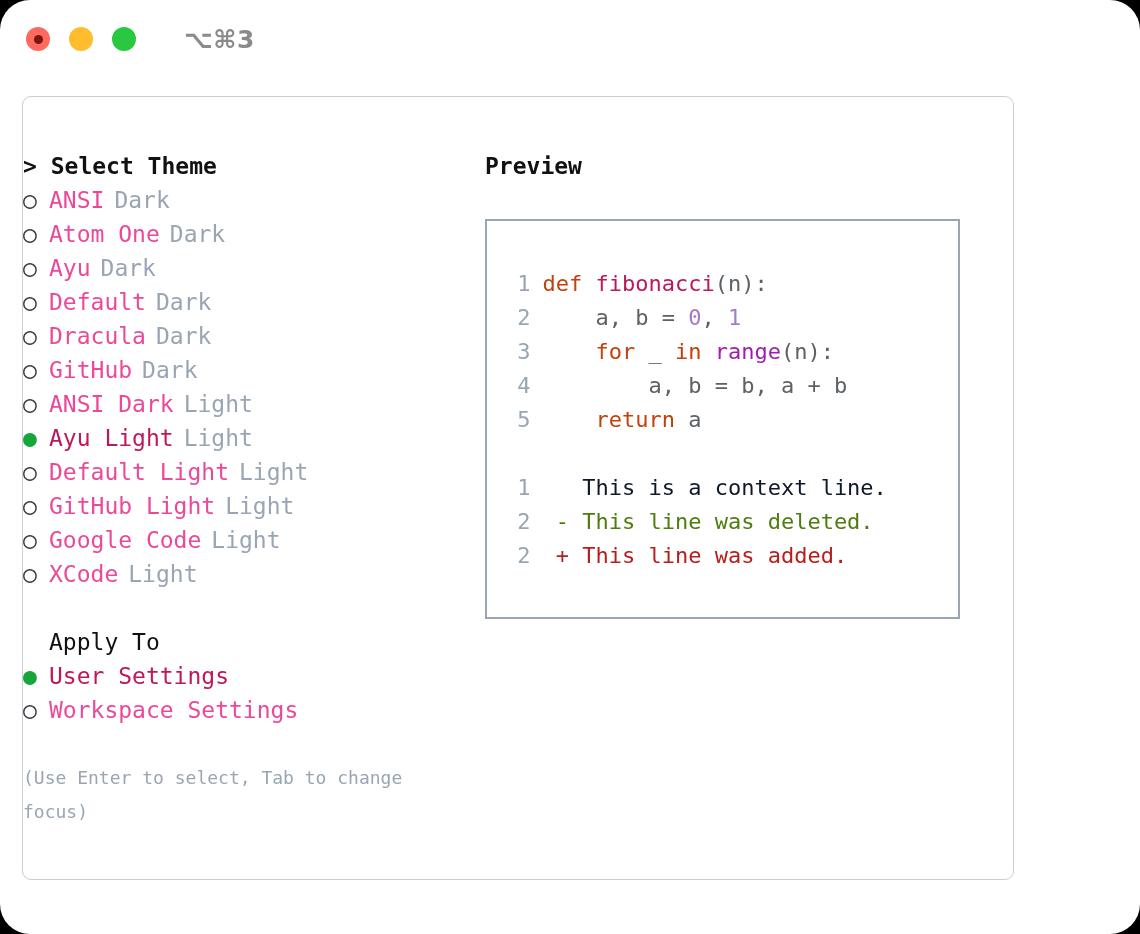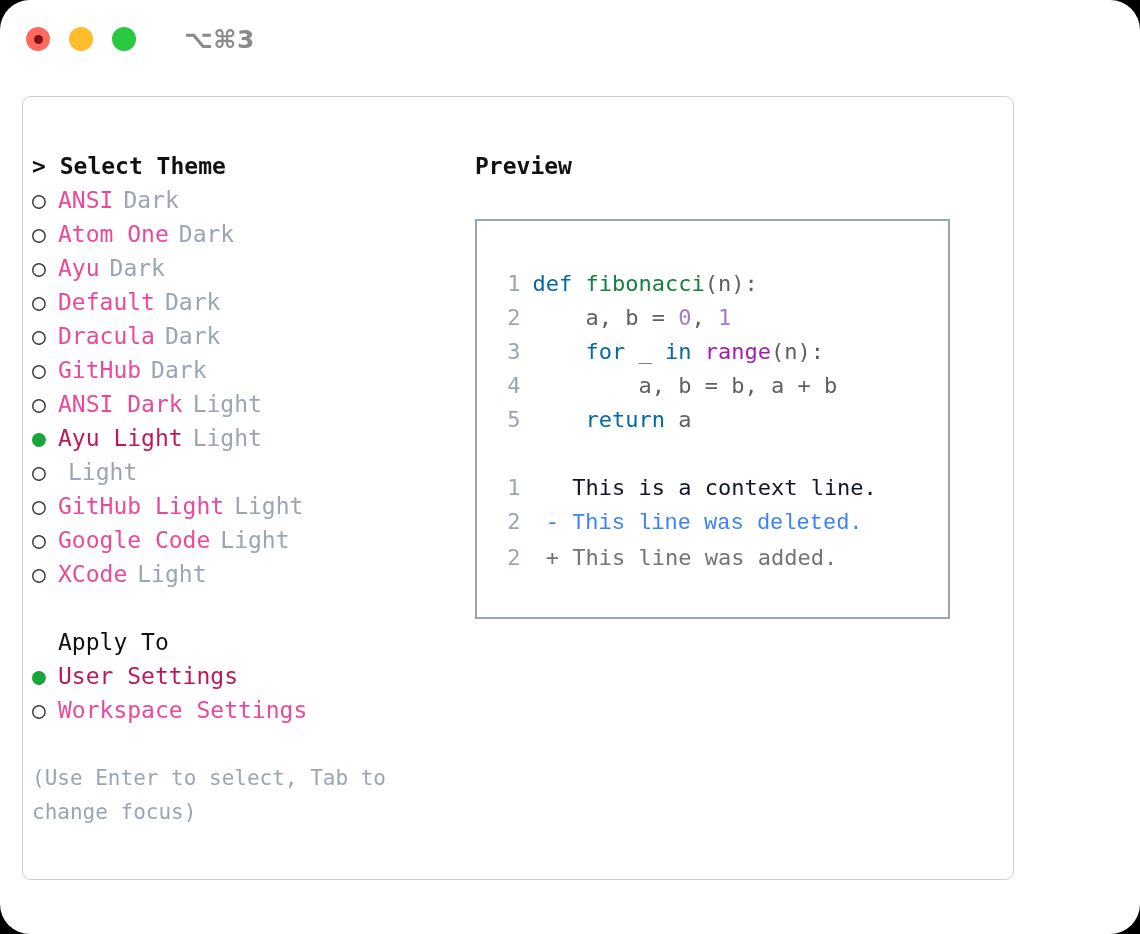--- a/index.html
+++ b/index.html
@@ -84,21 +84,21 @@
   .columns {
     position: absolute;
     left: 0; top: 0;
     width: 100%;
     height: 100%;
   }
 
   
   .left-col {
     position: absolute;
-    left: 9px;
+    left: 0;
     top: 52px;
     width: 440px;
   }
 
   .section-title {
     font-size: 23px;
     font-weight: 700;
     color: #111111;
     line-height: 34px;
     white-space: pre;
@@ -130,31 +130,31 @@
     font-size: 23px;
     color: #111111;
     line-height: 34px;
     padding-left: 26px;
     white-space: pre;
   }
 
   .spacer-lg { height: 34px; }
 
   .hint {
-    font-size: 21px;
+    font-size: 18px;
     color: #9aa5b4;
     line-height: 34px;
     width: 410px;
     white-space: pre-wrap;
   }
 
   
   .right-col {
     position: absolute;
-    left: 452px;
+    left: 462px;
     top: 52px;
     width: 500px;
   }
   .preview-title {
     font-size: 23px;
     font-weight: 700;
     color: #111111;
     line-height: 34px;
   }
   .preview-box {
@@ -175,28 +175,28 @@
     white-space: pre;
   }
   .cline { display: block; white-space: pre; }
   .gutter {
     color: #9aa5b4;
     display: inline-block;
     width: 1.2em;
     text-align: right;
     margin-right: 0.55em;
   }
-  .tok-kw   { color: #0369a1; }
-  .tok-fn   { color: #15803d; }
+  .tok-kw   { color: #c2410c; }
+  .tok-fn   { color: #be185d; }
   .tok-num  { color: #a37acc; }
   .tok-bi   { color: #a21caf; }
   .tok-pl   { color: #5c6166; }
   .diff-ctx { color: #0f172a; }
-  .diff-del { color: #3b82f6; font-family: Liberation Mono, monospace; }
-  .diff-add { color: #737373; }
+  .diff-del { color: #4d7c0f; }
+  .diff-add { color: #b91c1c; }
   .code-gap { display: block; height: 34px; }
 </style>
 </head>
 <body>
 
 <div class="window">
 
   <div class="titlebar">
     <div class="lights">
       <span class="light red"></span>
@@ -213,21 +213,21 @@
         <div class="section-title">&gt; Select Theme</div>
         <div id="theme-list">
             <div class="opt-row"><span class="marker">○</span><span class="opt-label">ANSI</span><span class="opt-cat">Dark</span></div>
             <div class="opt-row"><span class="marker">○</span><span class="opt-label">Atom One</span><span class="opt-cat">Dark</span></div>
             <div class="opt-row"><span class="marker">○</span><span class="opt-label">Ayu</span><span class="opt-cat">Dark</span></div>
             <div class="opt-row"><span class="marker">○</span><span class="opt-label">Default</span><span class="opt-cat">Dark</span></div>
             <div class="opt-row"><span class="marker">○</span><span class="opt-label">Dracula</span><span class="opt-cat">Dark</span></div>
             <div class="opt-row"><span class="marker">○</span><span class="opt-label">GitHub</span><span class="opt-cat">Dark</span></div>
             <div class="opt-row"><span class="marker">○</span><span class="opt-label">ANSI Dark</span><span class="opt-cat">Light</span></div>
             <div class="opt-row selected"><span class="marker selected">●</span><span class="opt-label">Ayu Light</span><span class="opt-cat">Light</span></div>
-            <div class="opt-row"><span class="marker">○</span><span class="opt-cat">Light</span></div>
+            <div class="opt-row"><span class="marker">○</span><span class="opt-label">Default Light</span><span class="opt-cat">Light</span></div>
             <div class="opt-row"><span class="marker">○</span><span class="opt-label">GitHub Light</span><span class="opt-cat">Light</span></div>
             <div class="opt-row"><span class="marker">○</span><span class="opt-label">Google Code</span><span class="opt-cat">Light</span></div>
             <div class="opt-row"><span class="marker">○</span><span class="opt-label">XCode</span><span class="opt-cat">Light</span></div>
           </div>
 
         <div class="spacer-lg"></div>
 
         <div class="apply-title">Apply To</div>
         <div id="apply-list">
             <div class="opt-row selected"><span class="marker selected">●</span><span class="opt-label">User Settings</span></div>

